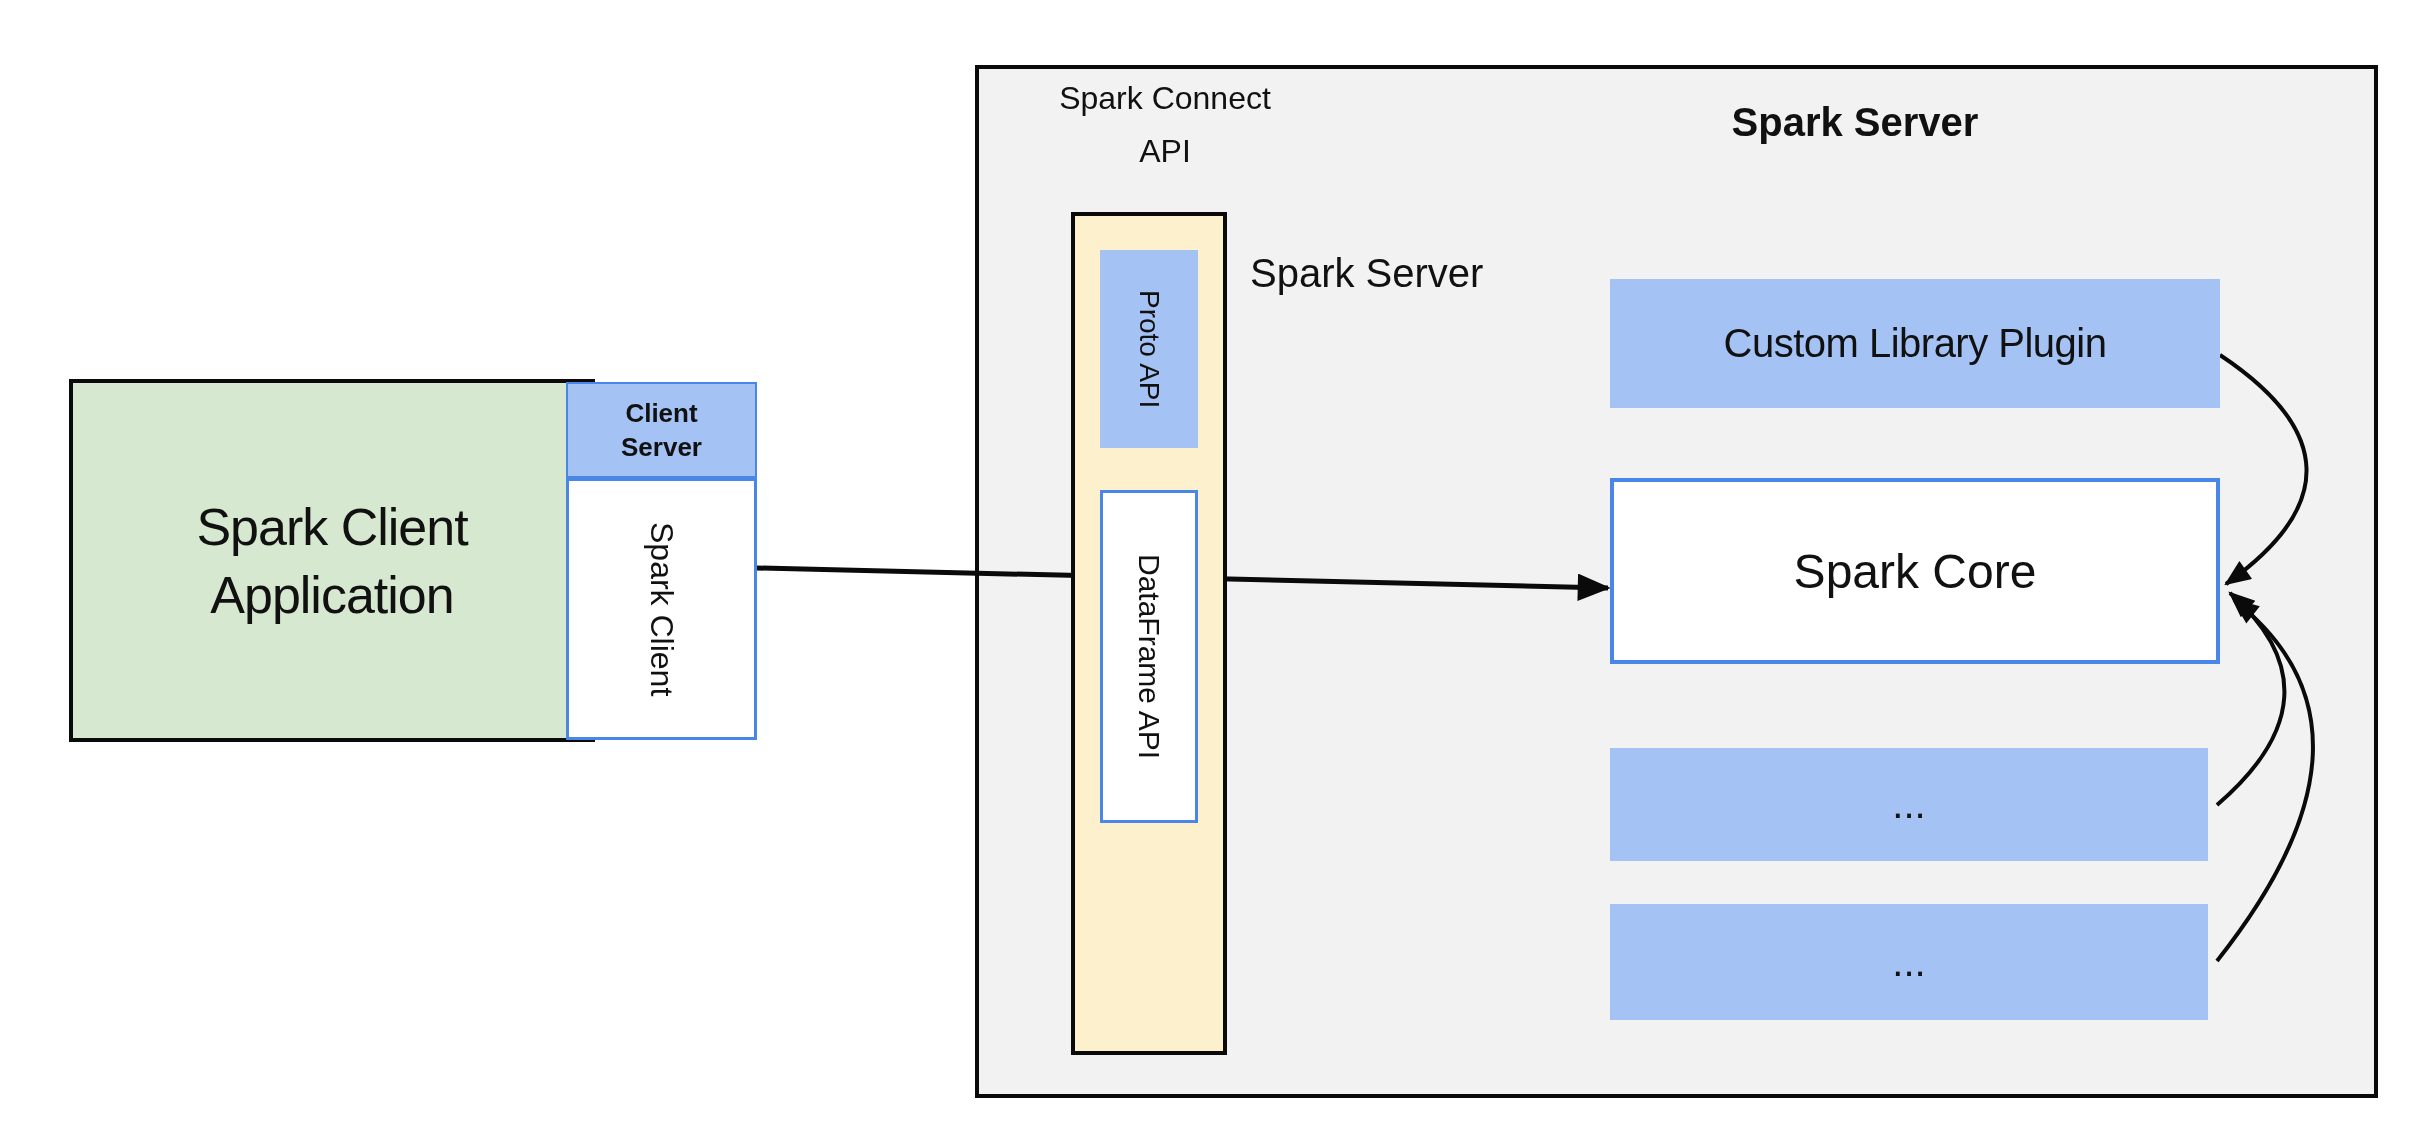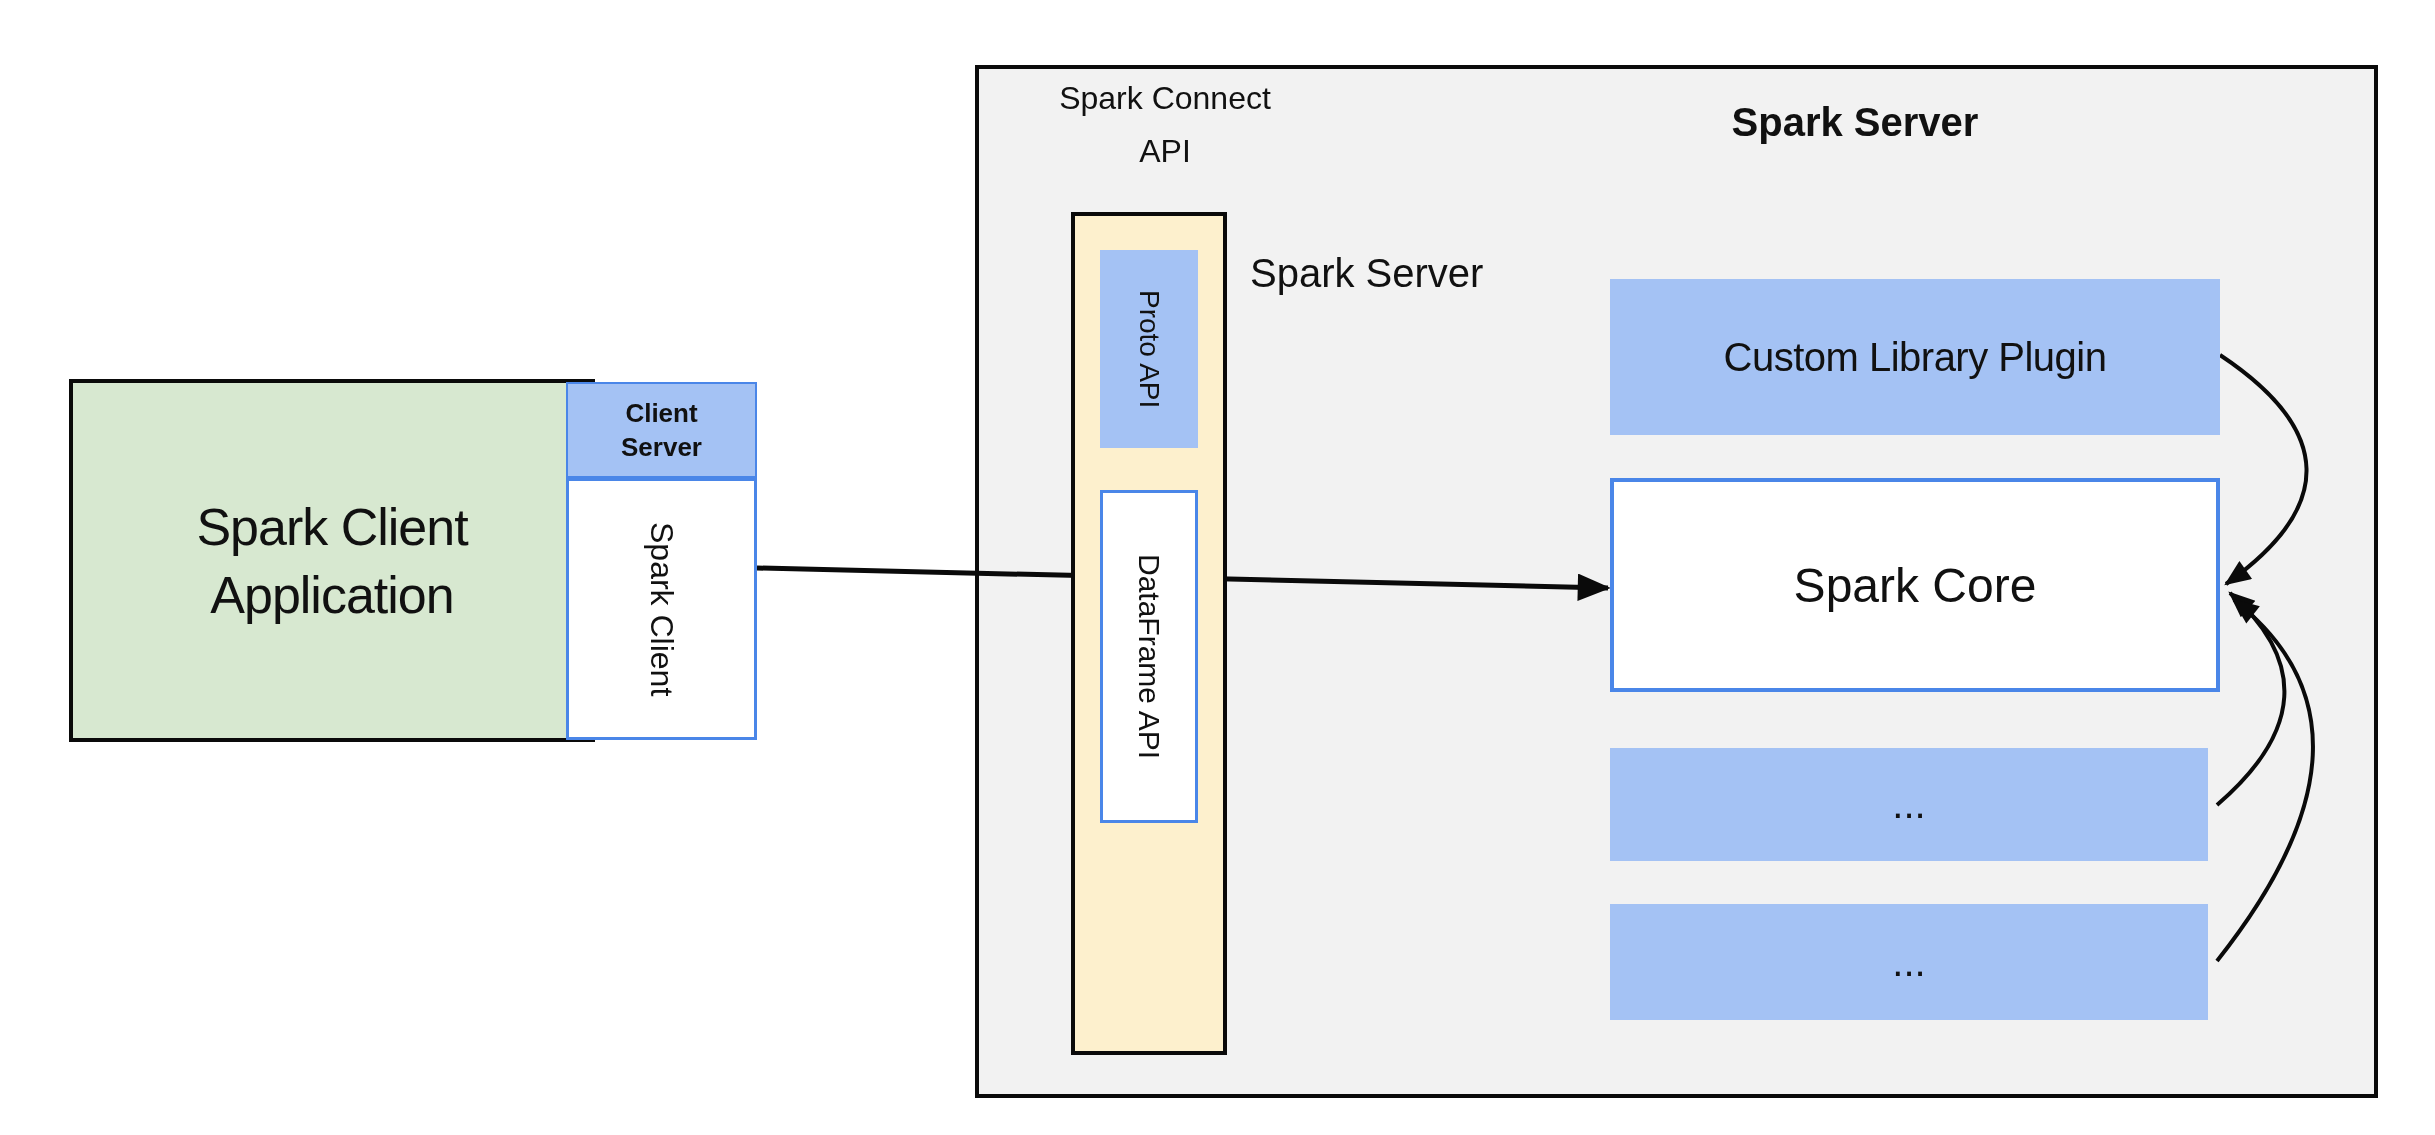--- a/index.html
+++ b/index.html
@@ -27,22 +27,22 @@
   
   #connect-api-box{left:1071px;top:212px;width:156px;height:843px;background:#fdf0cd;border:4px solid #0a0a0a;z-index:2;}
   #proto-api-box{left:1100px;top:250px;width:98px;height:198px;z-index:3;}
   #proto-api-label{font-size:28px;}
   #dataframe-api-box{left:1100px;top:490px;width:98px;height:333px;background:#fff;border:3px solid #4a86e8;z-index:3;}
   #dataframe-api-label{font-size:30px;}
   #connect-api-label{left:1000px;top:72px;width:330px;z-index:3;font-size:32px;line-height:53px;text-align:center;}
   #server-library-label{left:1250px;top:245px;width:330px;z-index:3;font-size:40px;line-height:57px;text-align:left;}
   #server-title{left:1640px;top:100px;width:430px;z-index:3;font-size:40px;font-weight:bold;text-align:center;}
   
-  #plugin-box{left:1610px;top:279px;width:610px;height:156px;z-index:2;font-size:40px;letter-spacing:-0.5px;justify-content:center;}
-  #spark-core-box{left:1610px;top:478px;width:610px;height:214px;z-index:2;font-size:48px;}
+  #plugin-box{left:1610px;top:279px;width:610px;height:129px;z-index:2;font-size:40px;letter-spacing:-0.5px;justify-content:center;}
+  #spark-core-box{left:1610px;top:478px;width:610px;height:186px;z-index:2;font-size:48px;}
   #ellipsis-box-1{left:1610px;top:748px;width:598px;height:113px;z-index:2;font-size:40px;}
   #ellipsis-box-2{left:1610px;top:904px;width:598px;height:116px;z-index:2;font-size:40px;}
 </style>
 </head>
 <body>
 
 <div id="canvas">
 
   <div id="server-panel" class="abs"></div>
 

